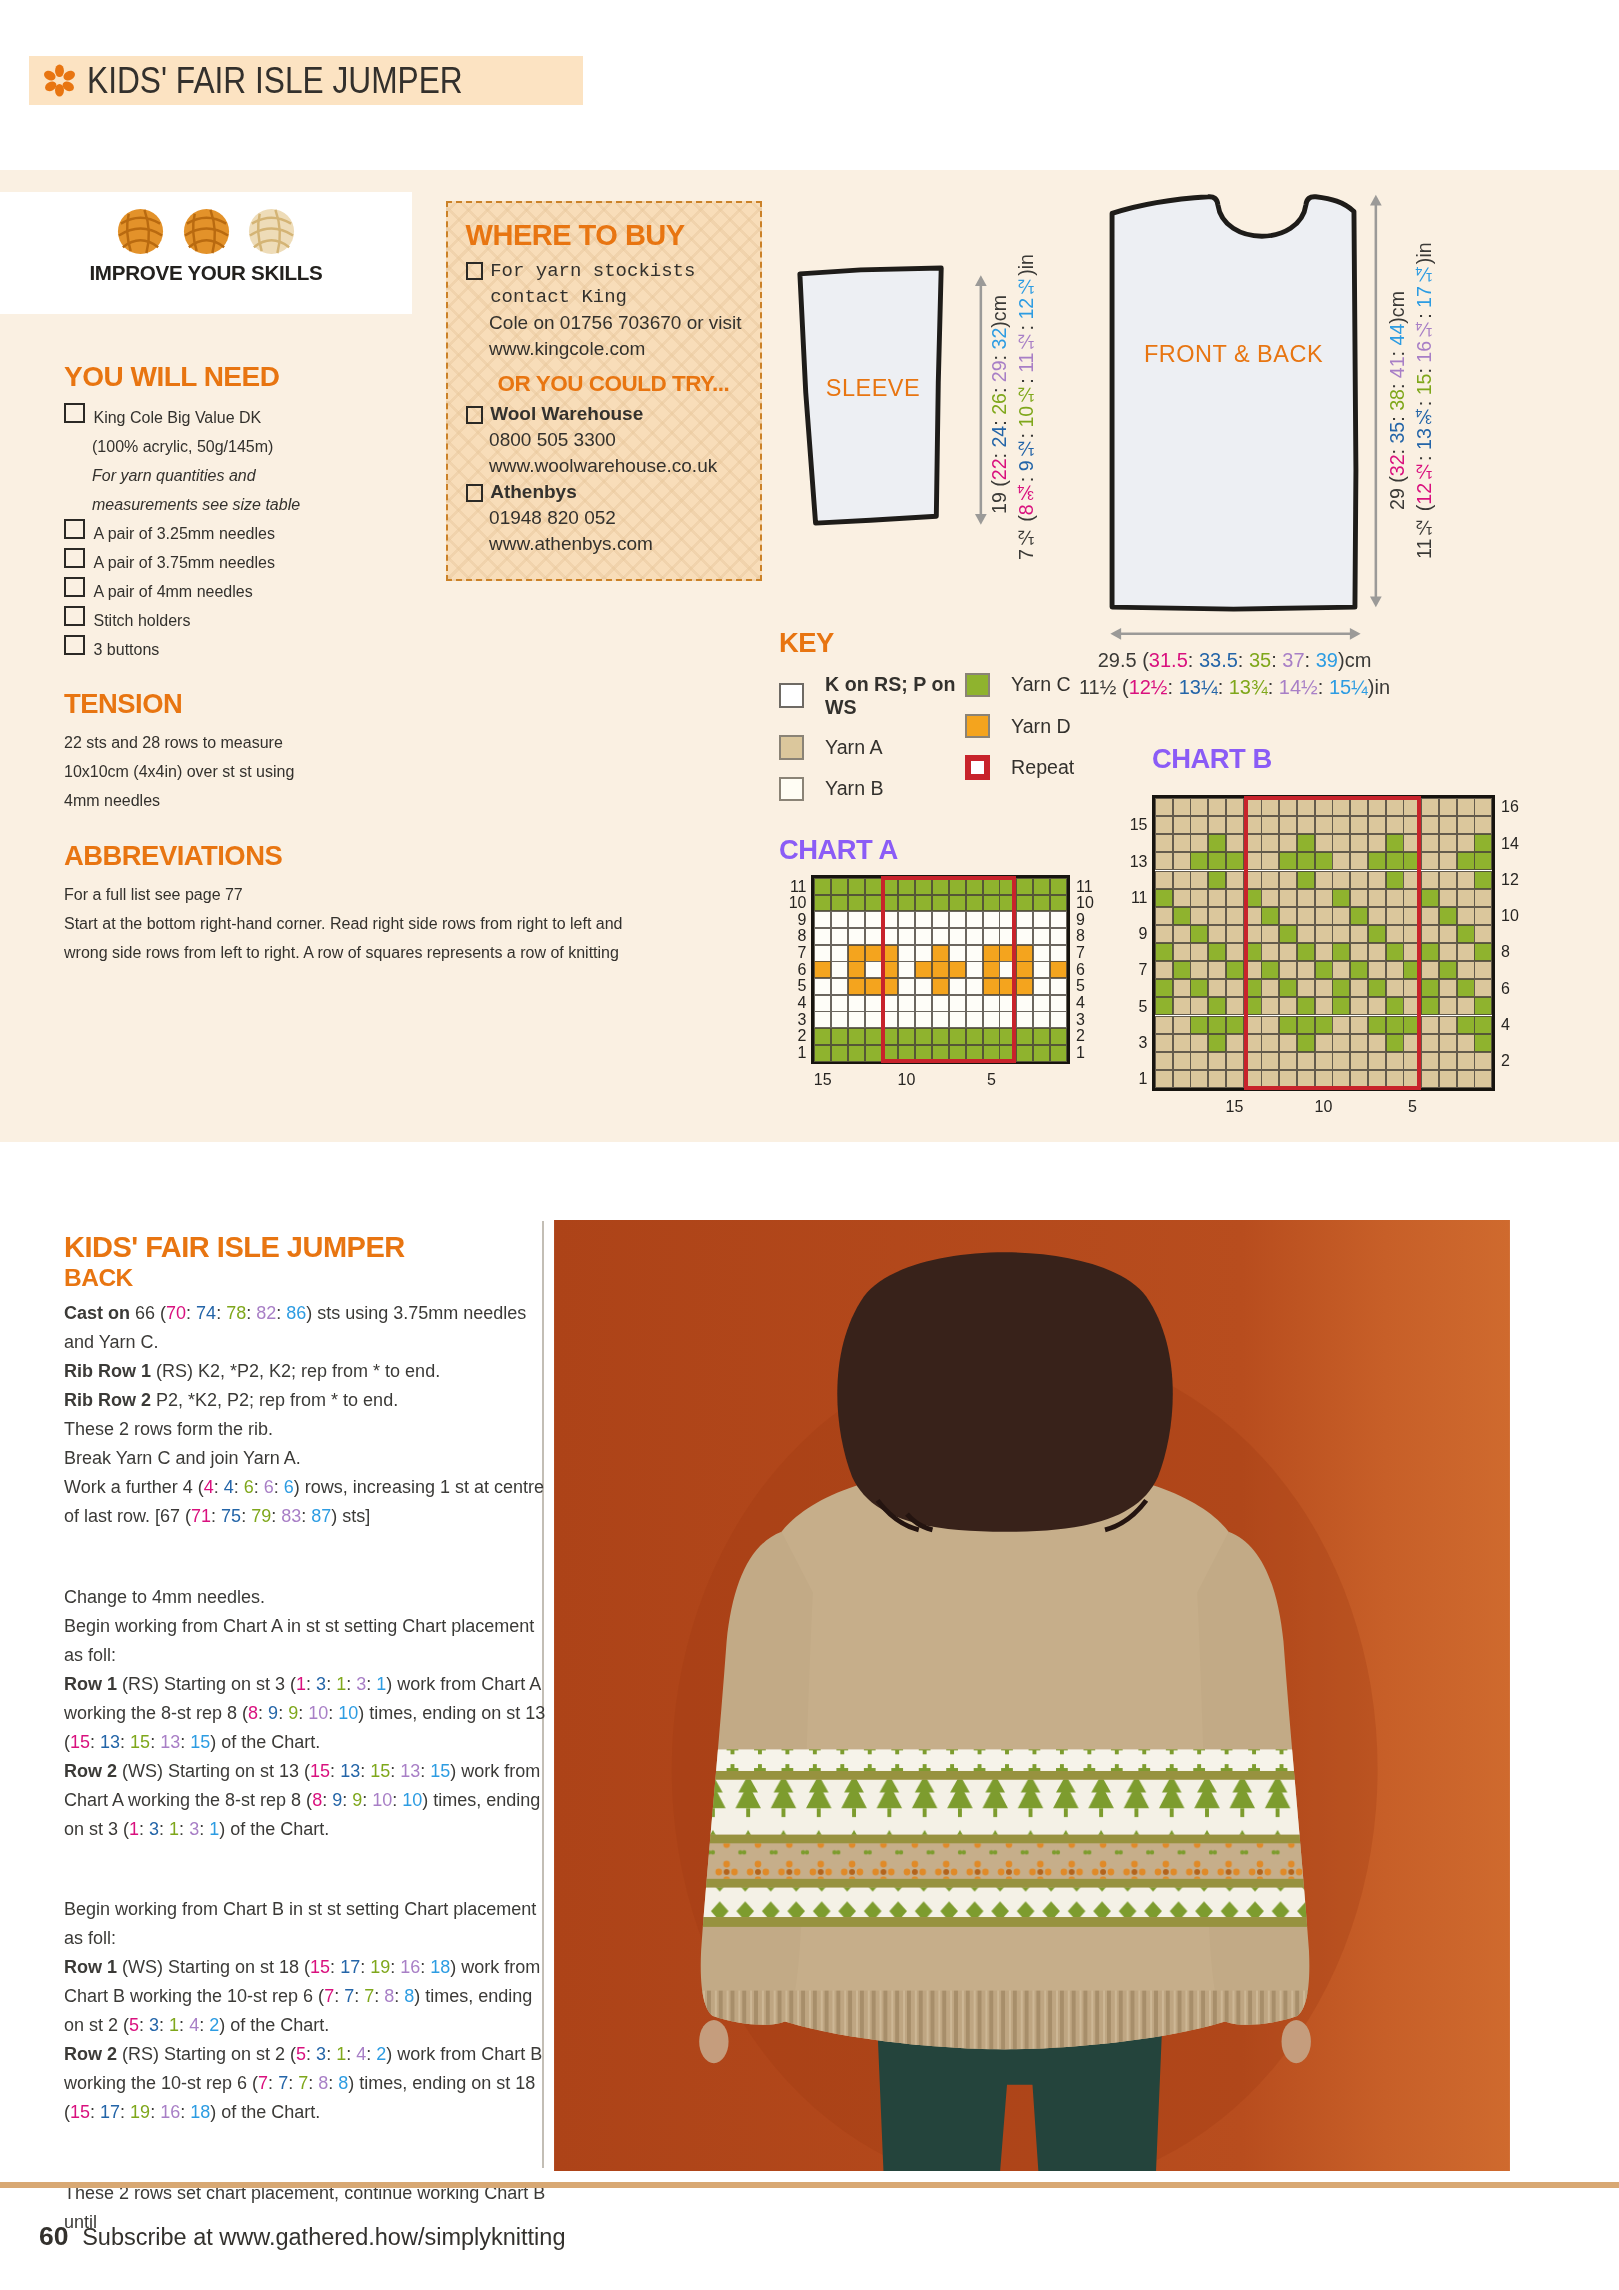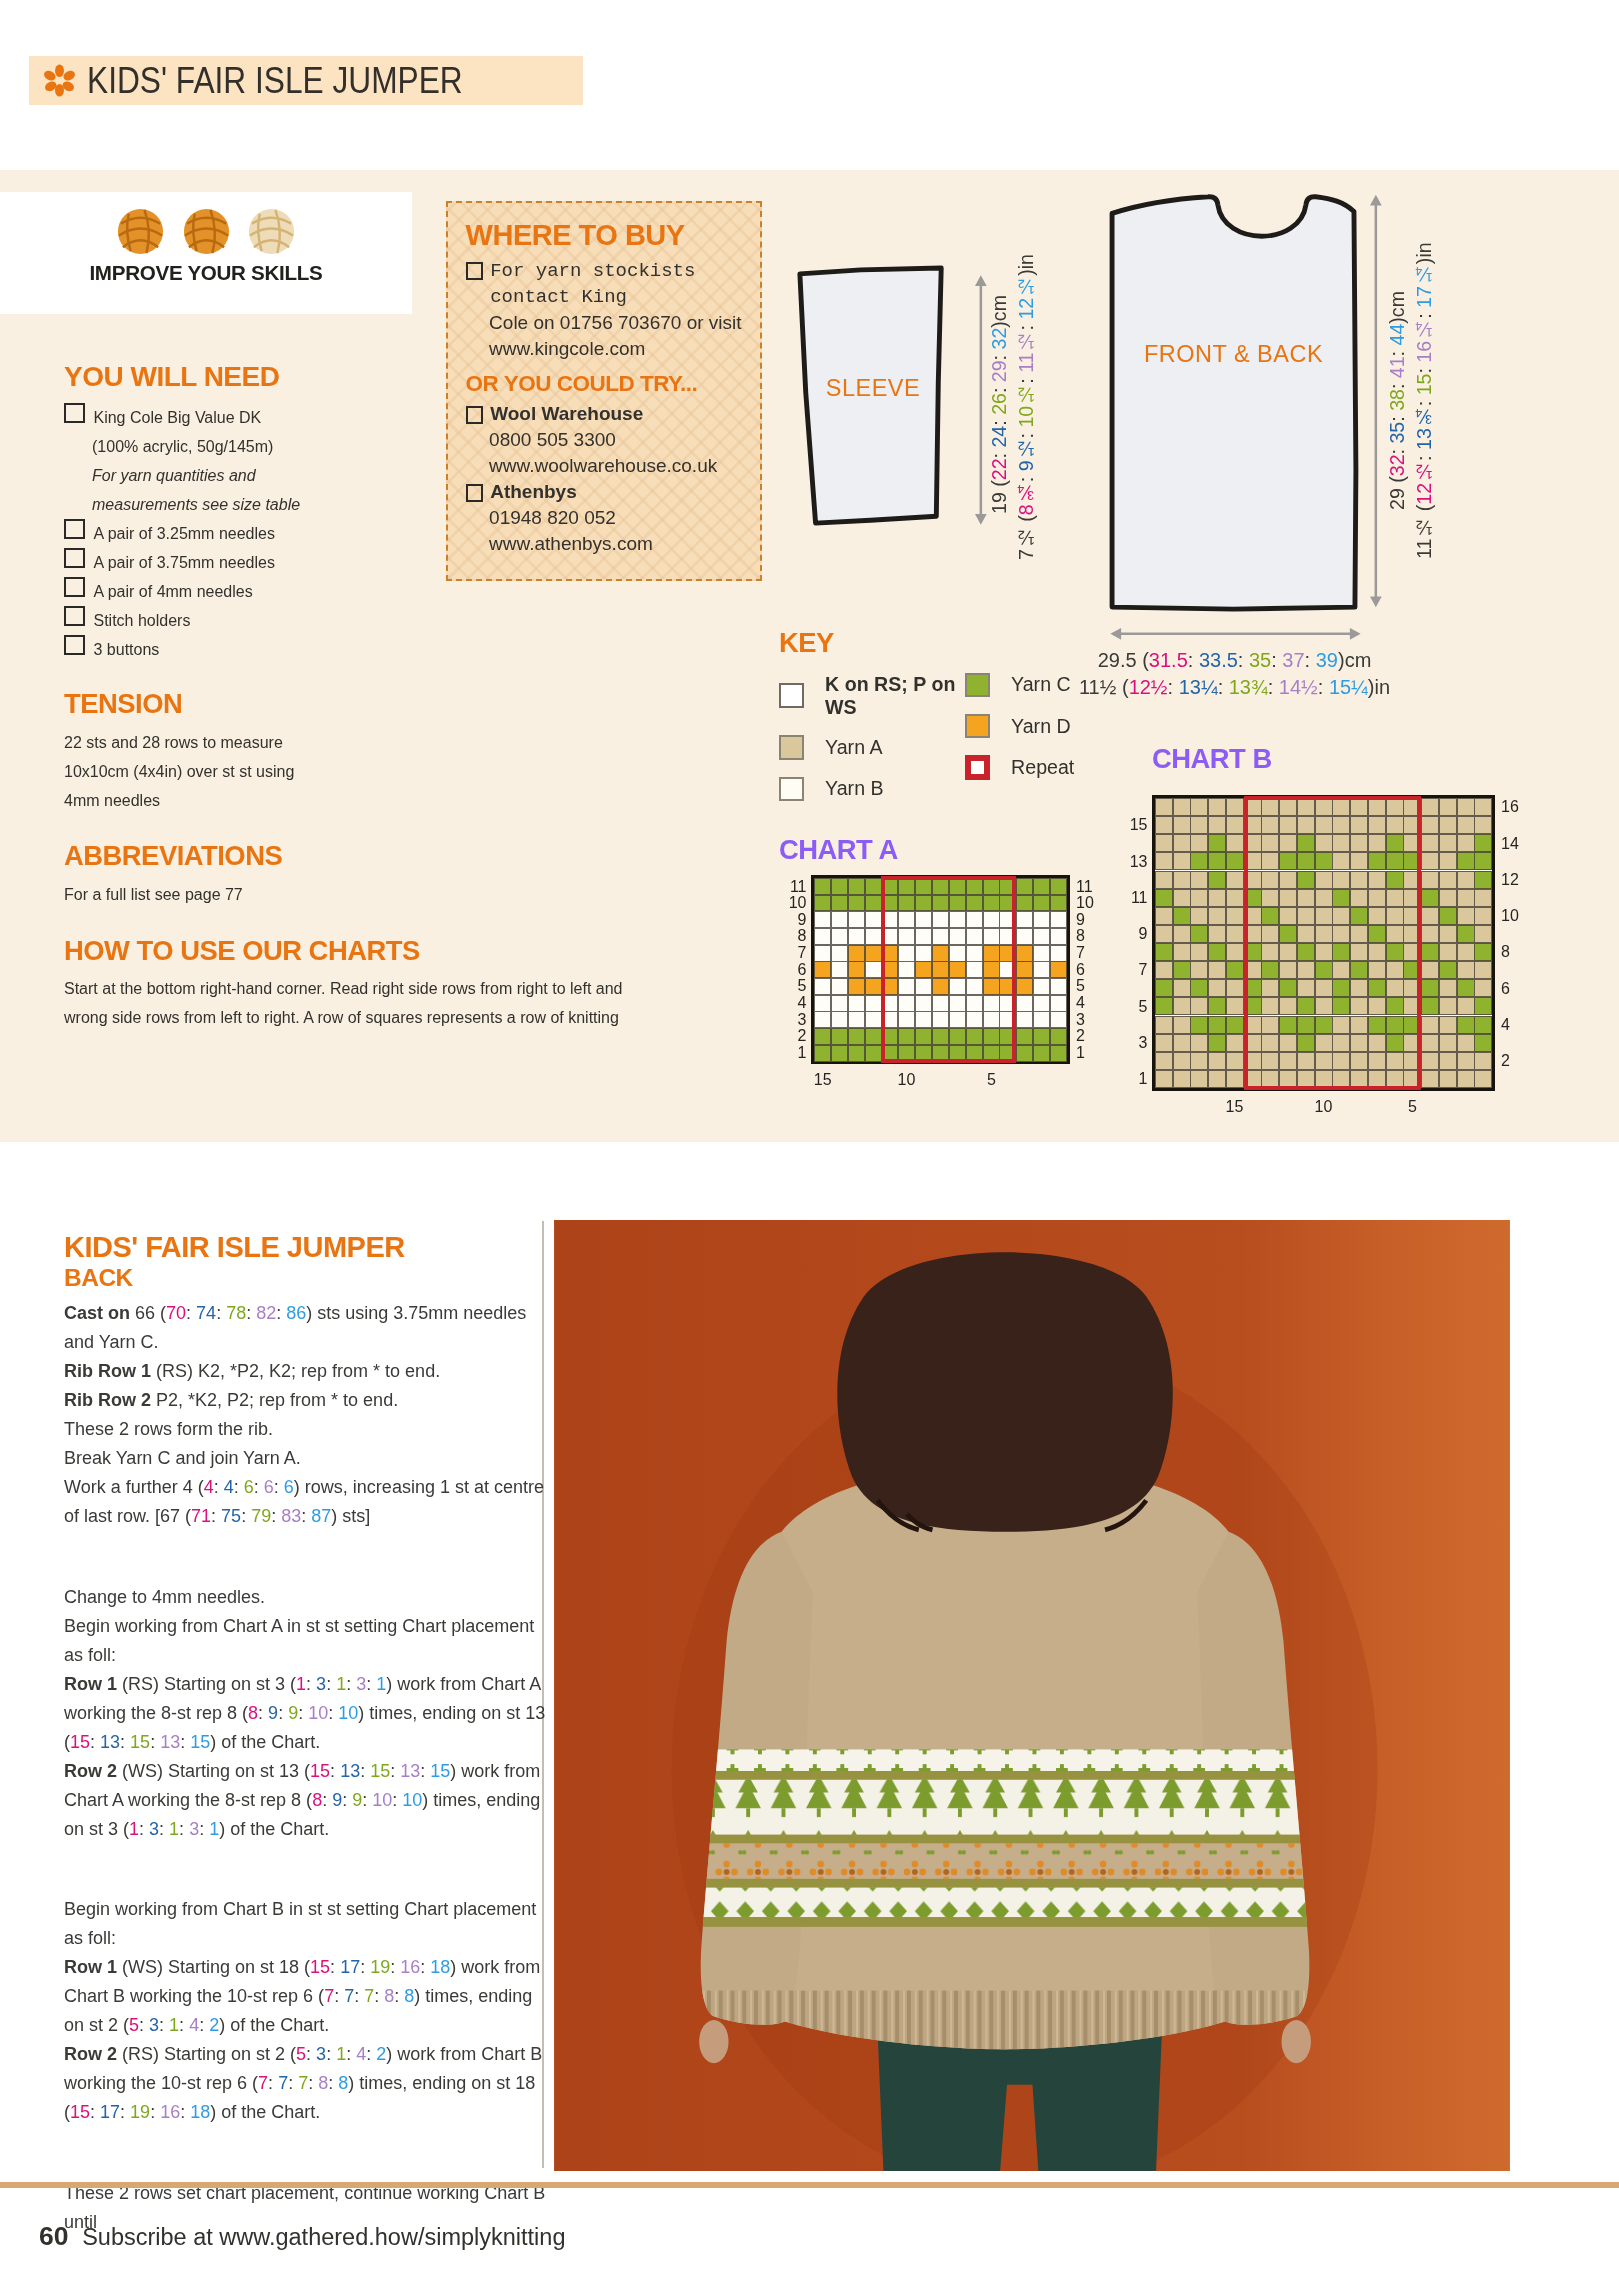--- a/index.html
+++ b/index.html
@@ -19,21 +19,21 @@
   #panel{left:0;top:170px;width:1619px;height:972px;background:#faf0e2;}
   #skillsbox{left:0;top:192px;width:412px;height:122px;background:#ffffff;text-align:center;}
   #skillsbox .balls{margin-top:13.7px;}
   #skillsbox .lbl{font-size:20.6px;font-weight:bold;color:#23211e;letter-spacing:-0.3px;}
   
   #wtb{left:446px;top:201px;width:316px;height:380px;box-sizing:border-box;border:2.5px dashed #cb8127;
        background:#f8ddb9;padding:15.7px 13.7px 0 17.6px;
        background-image:repeating-linear-gradient(45deg,rgba(232,199,155,.45) 0 2.9px,transparent 2.9px 13.7px),
                         repeating-linear-gradient(-45deg,rgba(232,199,155,.45) 0 2.9px,transparent 2.9px 13.7px);}
   #wtb .h1{font-size:29px;}
-  #wtb .h2{font-size:22.5px;margin-top:9.8px;}
+  #wtb .h2{font-size:22.5px;margin-top:9.8px;margin-left:32px;}
   #wtb .ln{font-size:19px;line-height:26px;color:#33312d;}
   #wtb .chk{width:13.7px;height:13.7px;border-width:2.5px;margin-right:6.9px;}
   .wtbind{margin-left:23.5px;}
   
   .dlabel{color:#e87511;font-size:23.5px;letter-spacing:0.5px;}
   .vtext{writing-mode:vertical-rl;transform:rotate(180deg);text-align:center;font-size:19.6px;
          white-space:nowrap;color:#3b3a37;}
   .mline{font-size:20px;color:#3b3a37;text-align:center;white-space:nowrap;}
   
   .keyrow{display:flex;align-items:center;margin-bottom:16.7px;}
@@ -166,21 +166,20 @@
   <div class="listline">
       <span>10x10cm (4x4in) over st st using</span>
     </div>
   <div class="listline">
       <span>4mm needles</span>
     </div>
   <div class="hdg" style="font-size:27.4px;margin:25.5px 0 7.8px;">ABBREVIATIONS</div>
   <div class="listline">
       <span>For a full list see page 77</span>
     </div>
-  <div class="hdg" style="font-size:27.4px;margin:25.5px 0 7.8px;">HOW TO USE OUR CHARTS</div>
   <div class="listline">
       <span>Start at the bottom right-hand corner. Read right side rows from right to left and</span>
     </div>
   <div class="listline">
       <span>wrong side rows from left to right. A row of squares represents a row of knitting</span>
     </div>
 </div>
 
 <div class="abs" id="wtb">
   <div class="hdg h1">WHERE TO BUY</div>

